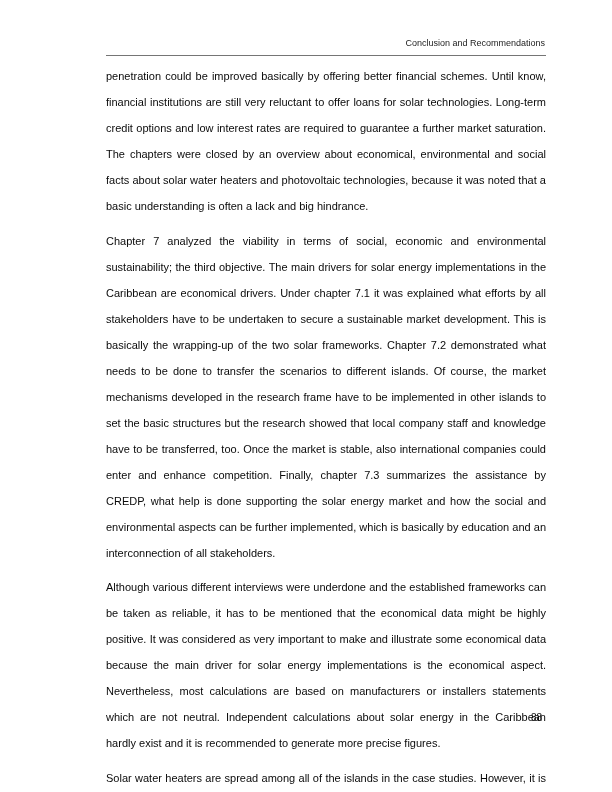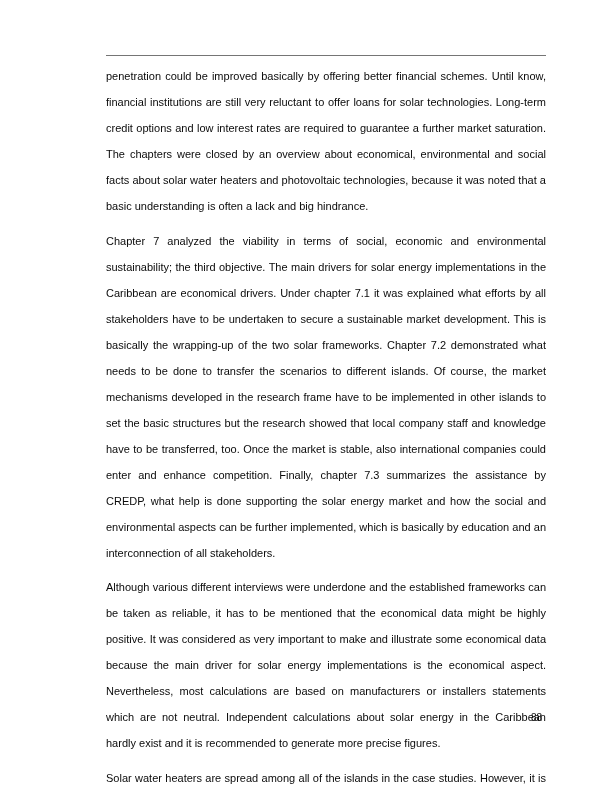--- a/index.html
+++ b/index.html
@@ -56,20 +56,23 @@
     font-size: 10px;
     line-height: 12px;
     color: #111111;
   }
 </style>
 </head>
 <body>
 
 <div class="page">
 
+  <div class="running-header">
+    <span>Conclusion and Recommendations</span>
+  </div>
 
   <div class="header-rule"></div>
 
   <div class="content">
     <p>penetration could be improved basically by offering better financial schemes. Until know, financial institutions are still very reluctant to offer loans for solar technologies. Long-term credit options and low interest rates are required to guarantee a further market saturation. The chapters were closed by an overview about economical, environmental and social facts about solar water heaters and photovoltaic technologies, because it was noted that a basic understanding is often a lack and big hindrance.</p>
     <p>Chapter 7 analyzed the viability in terms of social, economic and environmental sustainability; the third objective. The main drivers for solar energy implementations in the Caribbean are economical drivers. Under chapter 7.1 it was explained what efforts by all stakeholders have to be undertaken to secure a sustainable market development. This is basically the wrapping-up of the two solar frameworks. Chapter 7.2 demonstrated what needs to be done to transfer the scenarios to different islands. Of course, the market mechanisms developed in the research frame have to be implemented in other islands to set the basic structures but the research showed that local company staff and knowledge have to be transferred, too. Once the market is stable, also international companies could enter and enhance competition. Finally, chapter 7.3 summarizes the assistance by CREDP, what help is done supporting the solar energy market and how the social and environmental aspects can be further implemented, which is basically by education and an interconnection of all stakeholders.</p>
     <p>Although various different interviews were underdone and the established frameworks can be taken as reliable, it has to be mentioned that the economical data might be highly positive. It was considered as very important to make and illustrate some economical data because the main driver for solar energy implementations is the economical aspect. Nevertheless, most calculations are based on manufacturers or installers statements which are not neutral. Independent calculations about solar energy in the Caribbean hardly exist and it is recommended to generate more precise figures.</p>
     <p>Solar water heaters are spread among all of the islands in the case studies. However, it is not possible to clearly quantify them. There are no official figures or statistics. According to Jordan (pers. comm. 26 March 2010), the Government of Barbados conducts once every ten years the National Housing &amp; Economic Survey, and they have dedicated three out of 51 questions to solar systems, so there will be a published report with more accurate numbers by 2011. Such kind of research should be standard on all</p>
   </div>
 

